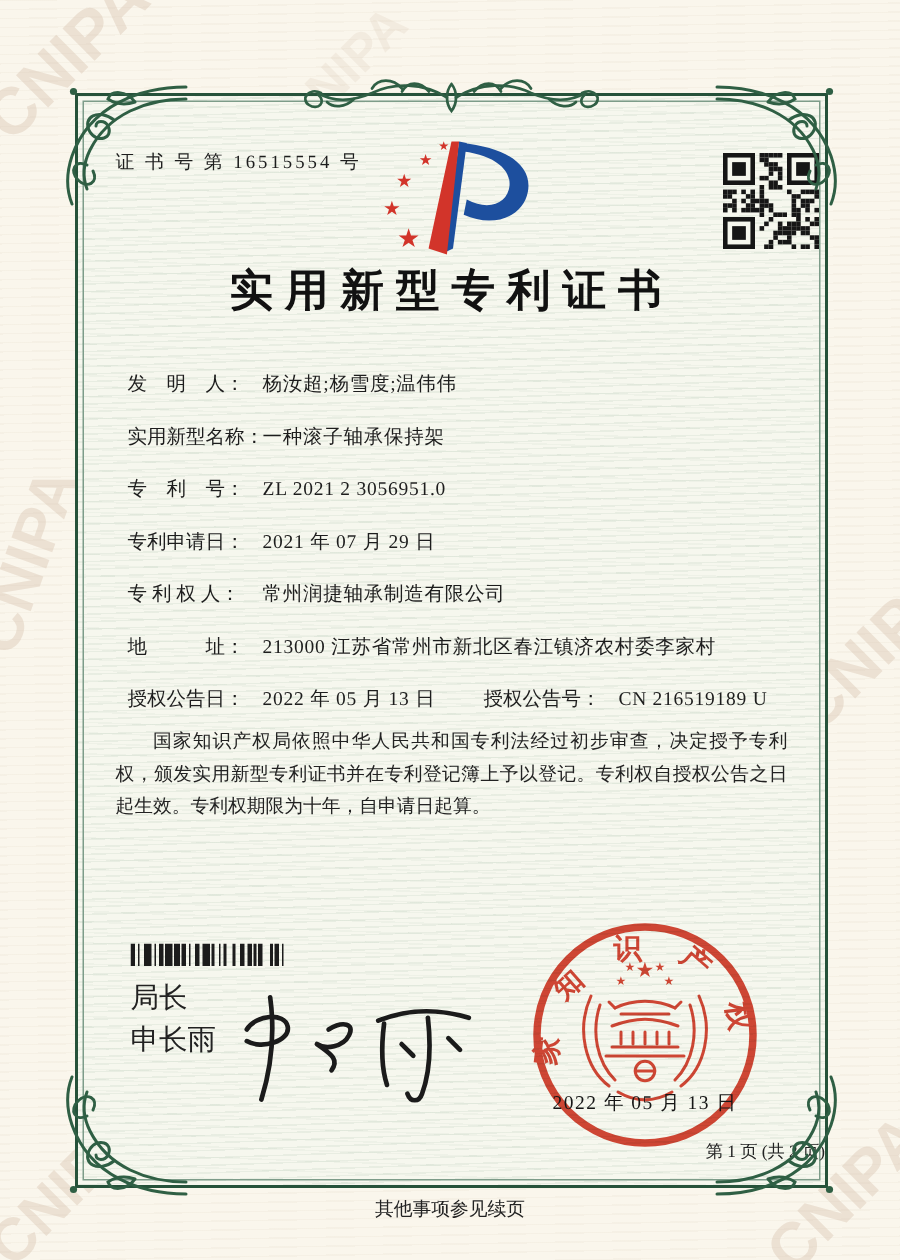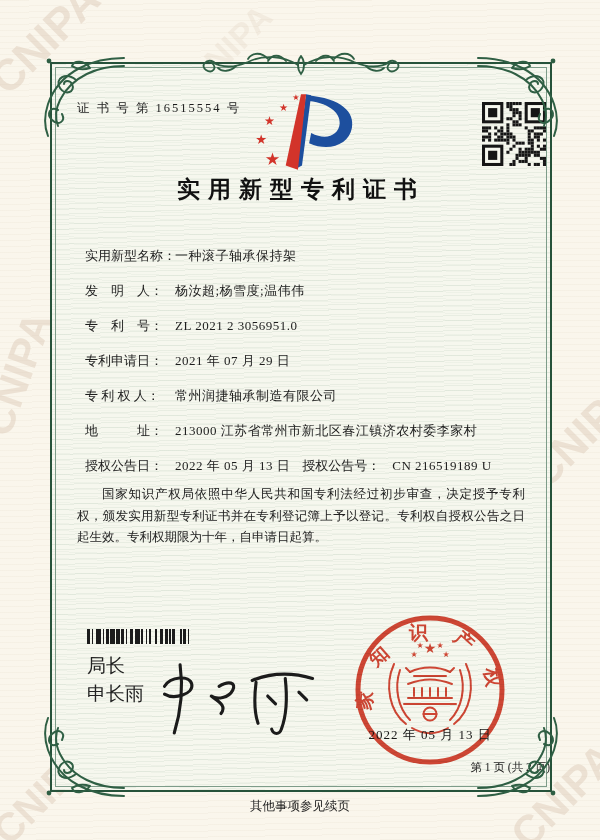--- a/index.html
+++ b/index.html
@@ -28,28 +28,28 @@
   .corner.tl{left:-10px;top:-10px;}
   .corner.tr{right:-10px;top:-10px;transform:scaleX(-1);}
   .corner.bl{left:-10px;bottom:-10px;transform:scaleY(-1);}
   .corner.br{right:-10px;bottom:-10px;transform:scale(-1,-1);}
   .top-orn{position:absolute;left:50%;top:-14px;transform:translateX(-50%);width:210px;height:30px;z-index:5;}
   .cert-no{position:absolute;left:25px;top:36px;font-size:12.5px;letter-spacing:2px;white-space:pre;}
   .logo{position:absolute;left:194px;top:26px;width:112px;height:84px;}
   .qr{position:absolute;left:430px;top:38px;width:64px;height:64px;}
   .title{
     position:absolute;left:0;right:0;top:110px;text-align:center;
-    font-size:23px;font-weight:bold;letter-spacing:8px;color:#111;
+    font-size:29px;font-weight:bold;letter-spacing:8px;color:#111;
   }
   .fields{position:absolute;left:33px;top:174px;right:24px;}
   .frow{display:flex;align-items:center;height:35px;font-size:13px;}
   .frow .lbl{display:inline-block;width:90px;white-space:pre;flex:0 0 auto;}
   .frow .val{white-space:pre;letter-spacing:.5px;}
   .grant-pair{display:flex;align-items:center;}
-  .grant-pair.second{margin-left:12px;}
+  .grant-pair.second{margin-left:32px;}
   .paras{
     position:absolute;left:25px;right:25px;top:420px;
     font-size:12.5px;line-height:21.5px;text-align:justify;color:#222;
   }
   .paras p{margin:0;text-indent:2em;}
   .barcode{position:absolute;left:35px;top:565px;width:160px;height:15px;overflow:hidden;}
   .barcode div{position:absolute;top:0;bottom:0;background:#1c1c1c;}
   .director{
     position:absolute;left:35px;top:588px;
     font-family:"Liberation Sans", sans-serif;font-size:19px;font-weight:normal;color:#222;
@@ -290,26 +290,26 @@
             <rect fill="#f6f7ee" x="3" y="45" width="15" height="15"></rect>
             <rect x="6" y="48" width="9" height="9"></rect>
           </g>
         </svg>
     </div>
 
     <div class="title">实用新型专利证书</div>
 
     <div class="fields">
       <div class="frow">
+        <span class="lbl">发　明　人：</span>
+        <span class="val">杨汝超;杨雪度;温伟伟</span>
+      </div>
+      <div class="frow">
         <span class="lbl">实用新型名称：</span>
         <span class="val">一种滚子轴承保持架</span>
-      </div>
-      <div class="frow">
-        <span class="lbl">发　明　人：</span>
-        <span class="val">杨汝超;杨雪度;温伟伟</span>
       </div>
       <div class="frow">
         <span class="lbl">专　利　号：</span>
         <span class="val">ZL 2021 2 3056951.0</span>
       </div>
       <div class="frow">
         <span class="lbl">专利申请日：</span>
         <span class="val">2021 年 07 月 29 日</span>
       </div>
       <div class="frow">

